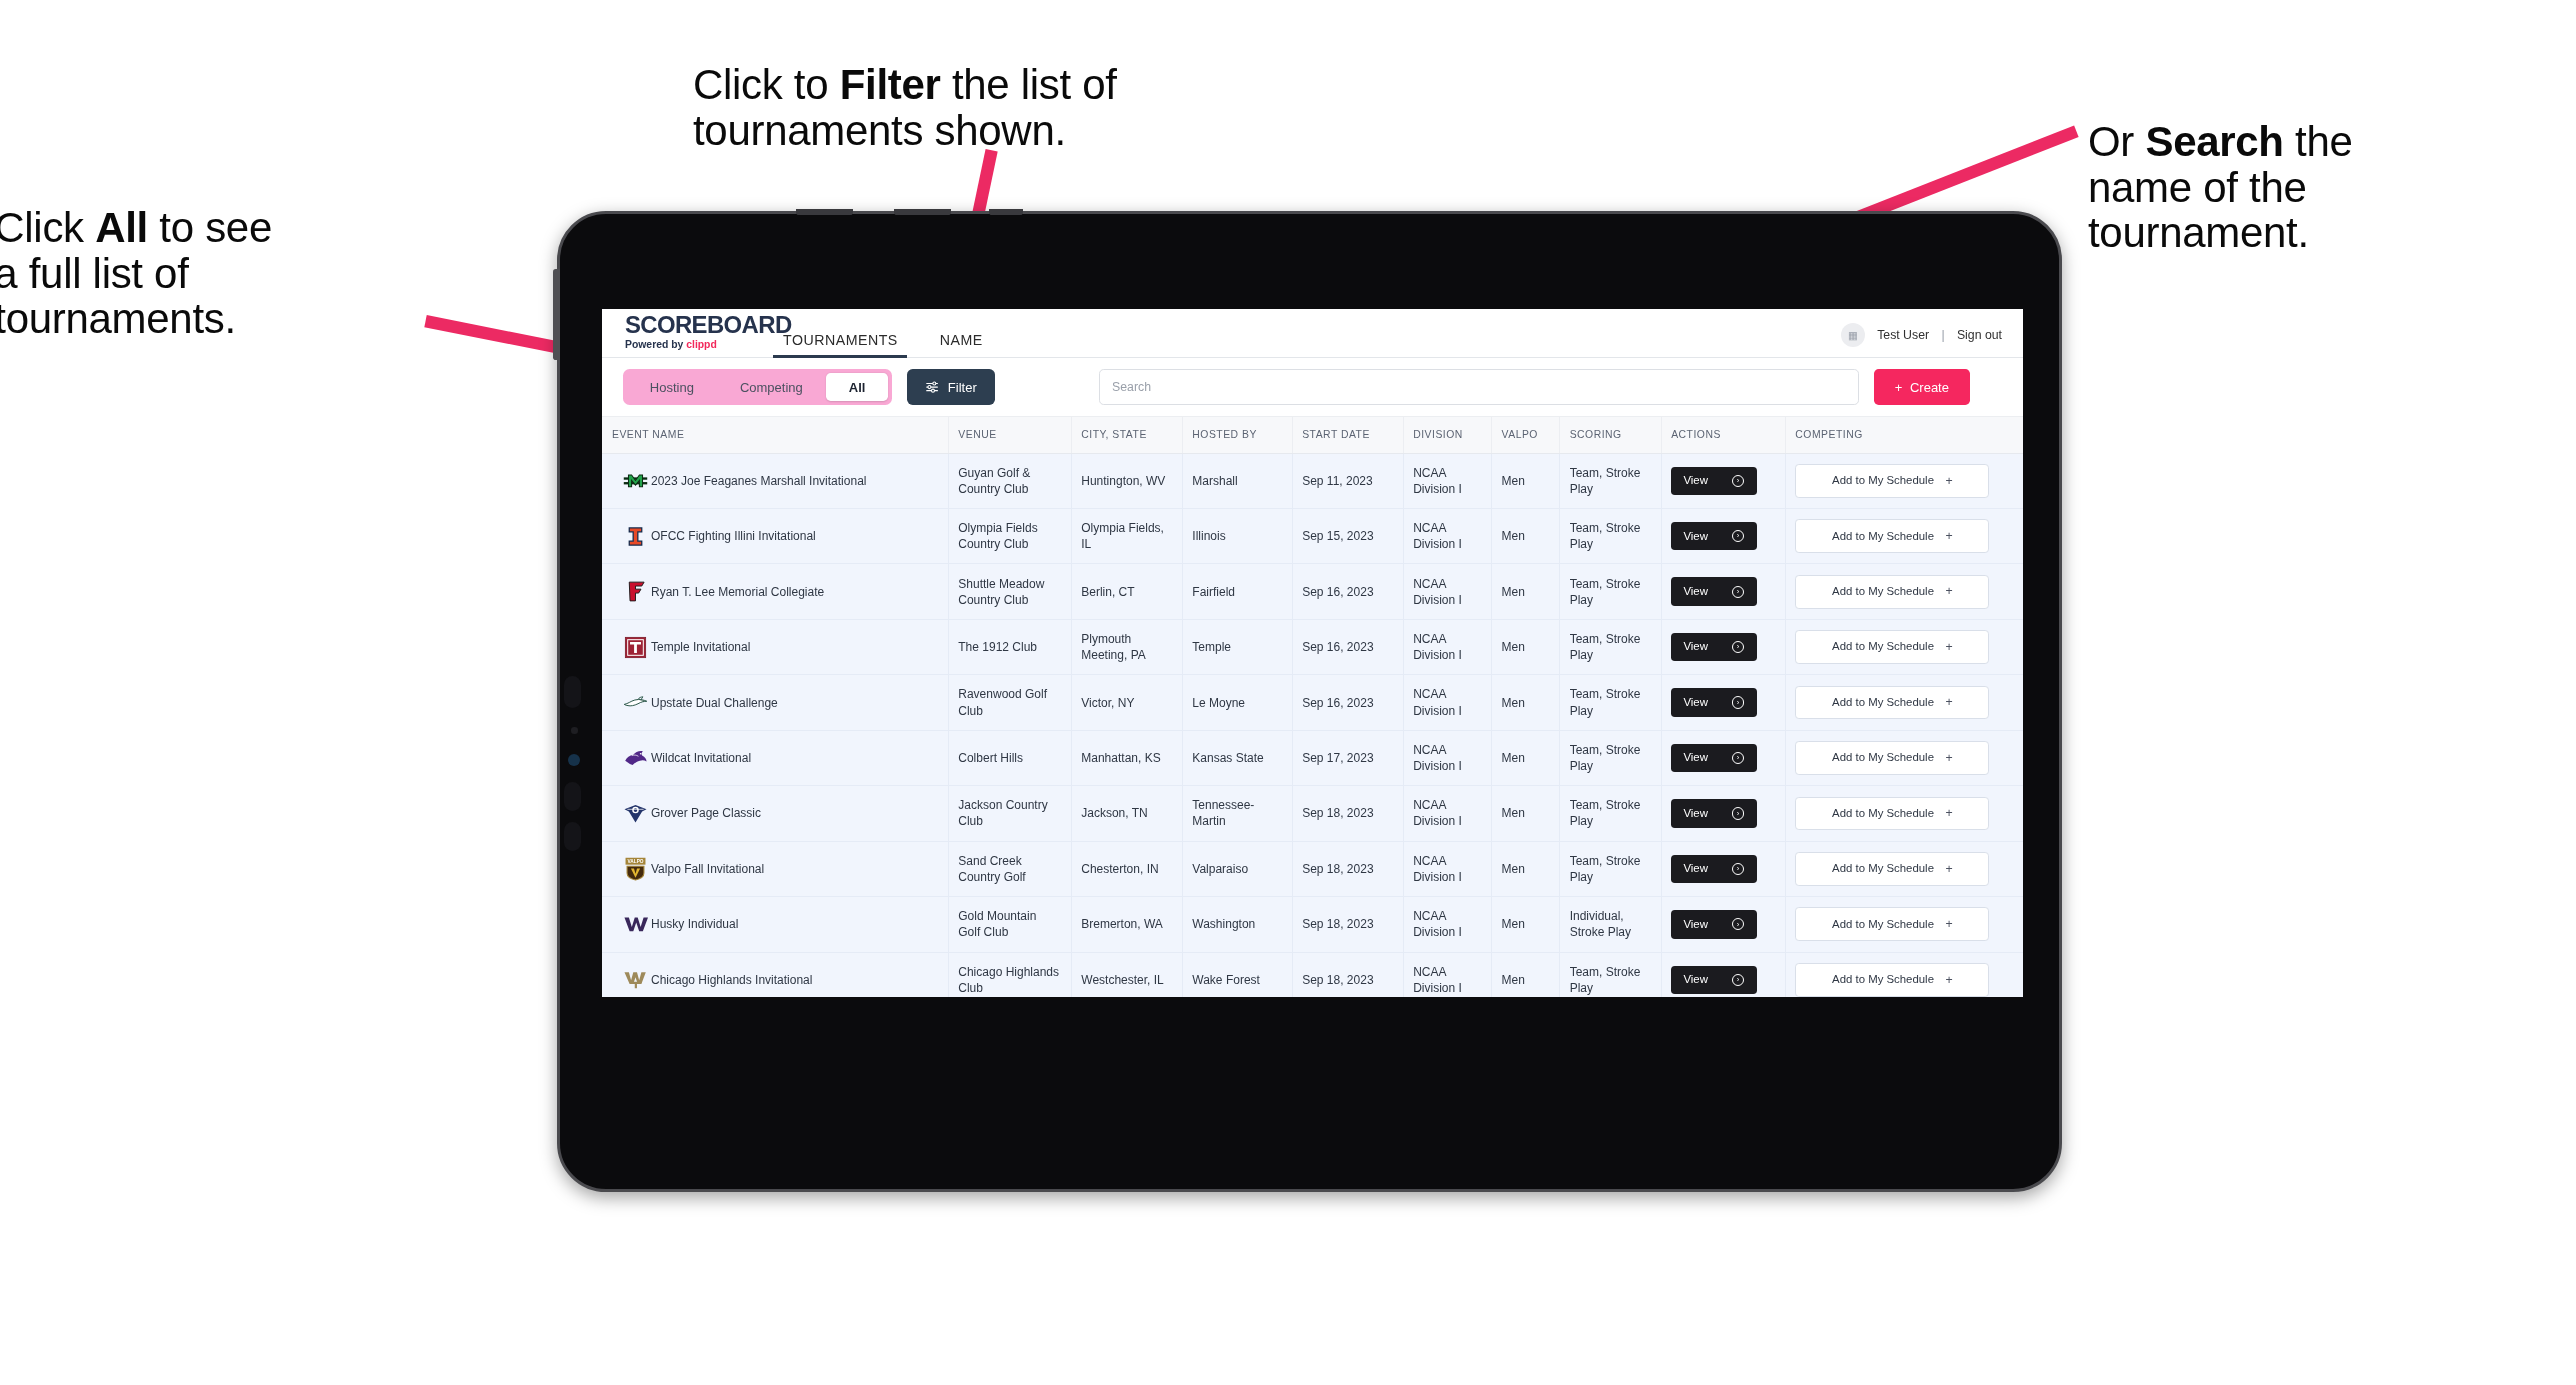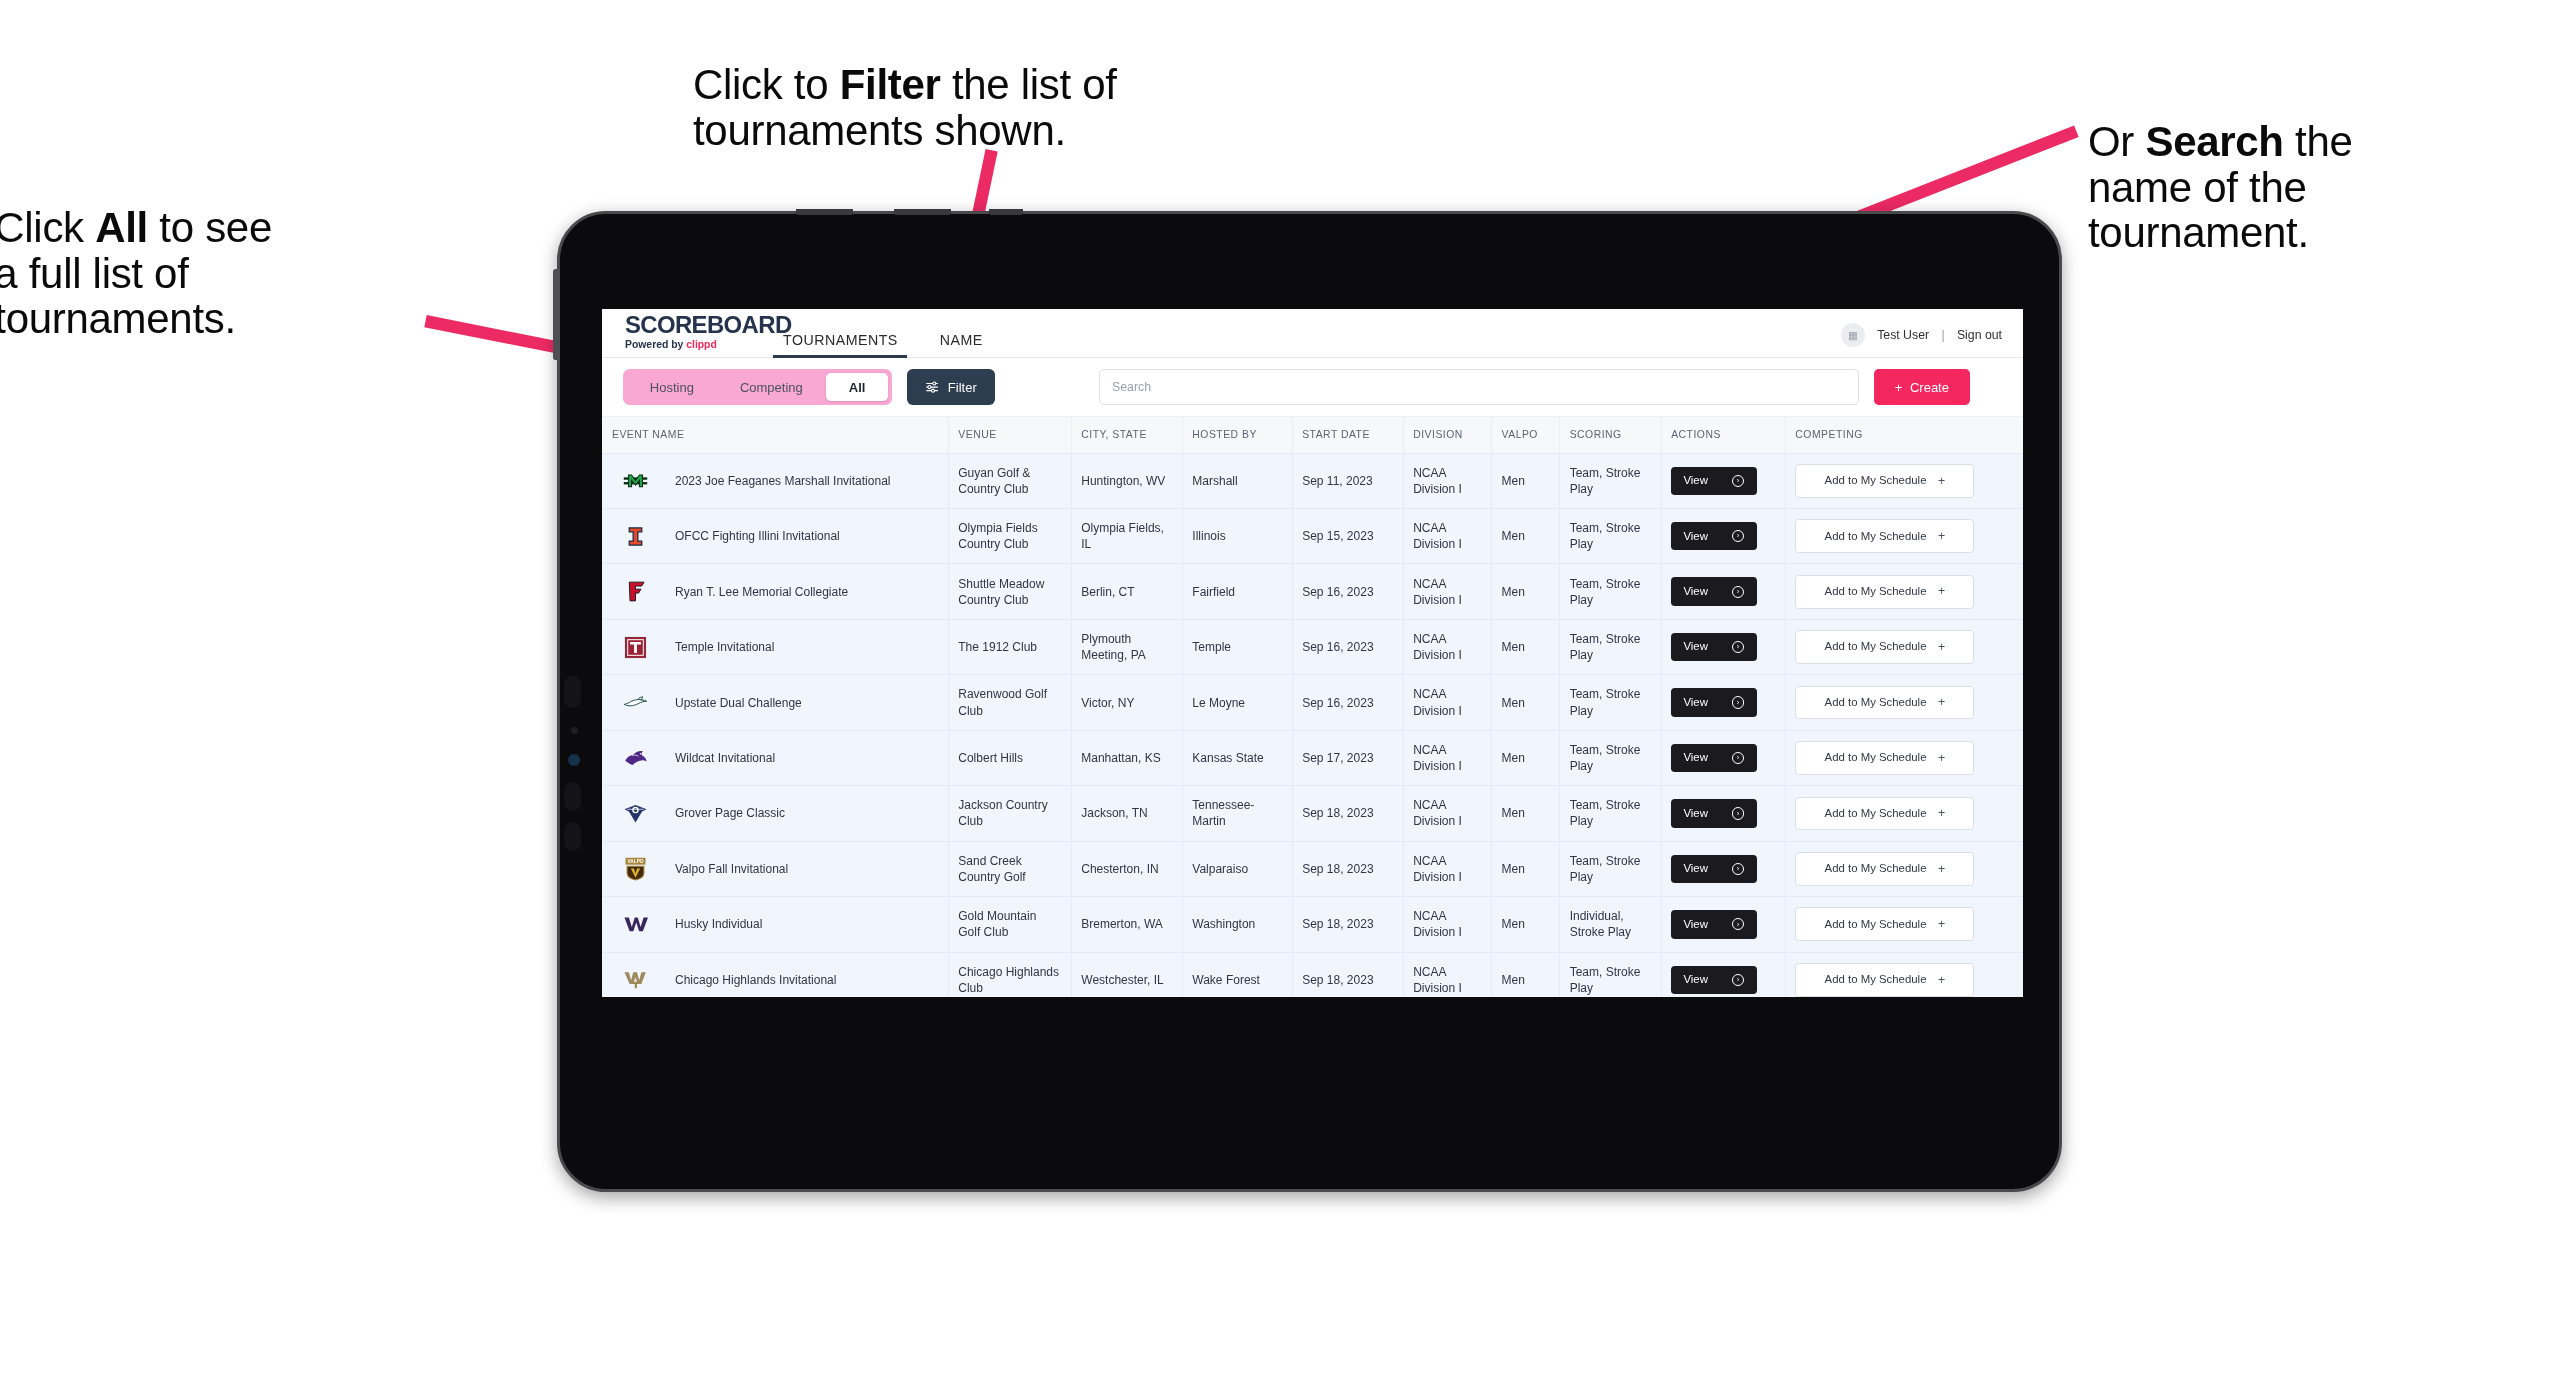--- a/index.html
+++ b/index.html
@@ -138,36 +138,36 @@
   }
   table.tourn thead th:first-child { padding-left:10px; }
   table.tourn thead th:last-child { border-right:none; }
   table.tourn tbody td {
     background:#f1f5fd; font-size:12px; color:#2f3744;
     padding:10.4px 9.5px; border-bottom:0.9px solid #e5ebf6;
     border-right:0.9px solid #e5ebf6; vertical-align:middle; line-height:1.34;
   }
   table.tourn tbody td:first-child { padding-left:21px; }
   table.tourn tbody td:last-child { border-right:none; }
-  .evcell { display:flex; align-items:center; gap:27px; }
+  .evcell { display:flex; align-items:center; gap:3px; }
   .logo { width:25px; height:25px; flex:0 0 25px; display:flex; align-items:center; justify-content:center; }
   .viewbtn {
     display:inline-flex; align-items:center; gap:24px;
     background:#1b1b1f; color:#fff; font-size:11.4px;
     padding:6.6px 12.3px; border-radius:3.8px; cursor:pointer;
   }
   .viewbtn .ring {
     width:12.3px; height:12.3px; border:1.3px solid #fff; border-radius:50%;
     display:inline-flex; align-items:center; justify-content:center; font-size:7.6px; line-height:1;
   }
   .addbtn {
     display:inline-flex; align-items:center; justify-content:center; gap:11.4px;
     background:#fff; color:#2f3744; font-size:11.4px;
     padding:7.6px 13.3px; border:0.9px solid #d9dfe9; border-radius:3.8px; cursor:pointer;
-    width: 179px;
+    width: 194px;
   }
   .plus { font-size:12.3px; color:#4b5160; }
 
   .col-ev   { width: 290px; }
   .col-ven  { width: 103px; }
   .col-city { width: 93px; }
   .col-host { width: 92px; }
   .col-date { width: 93px; }
   .col-div  { width: 74px; }
   .col-gen  { width: 57px; }

